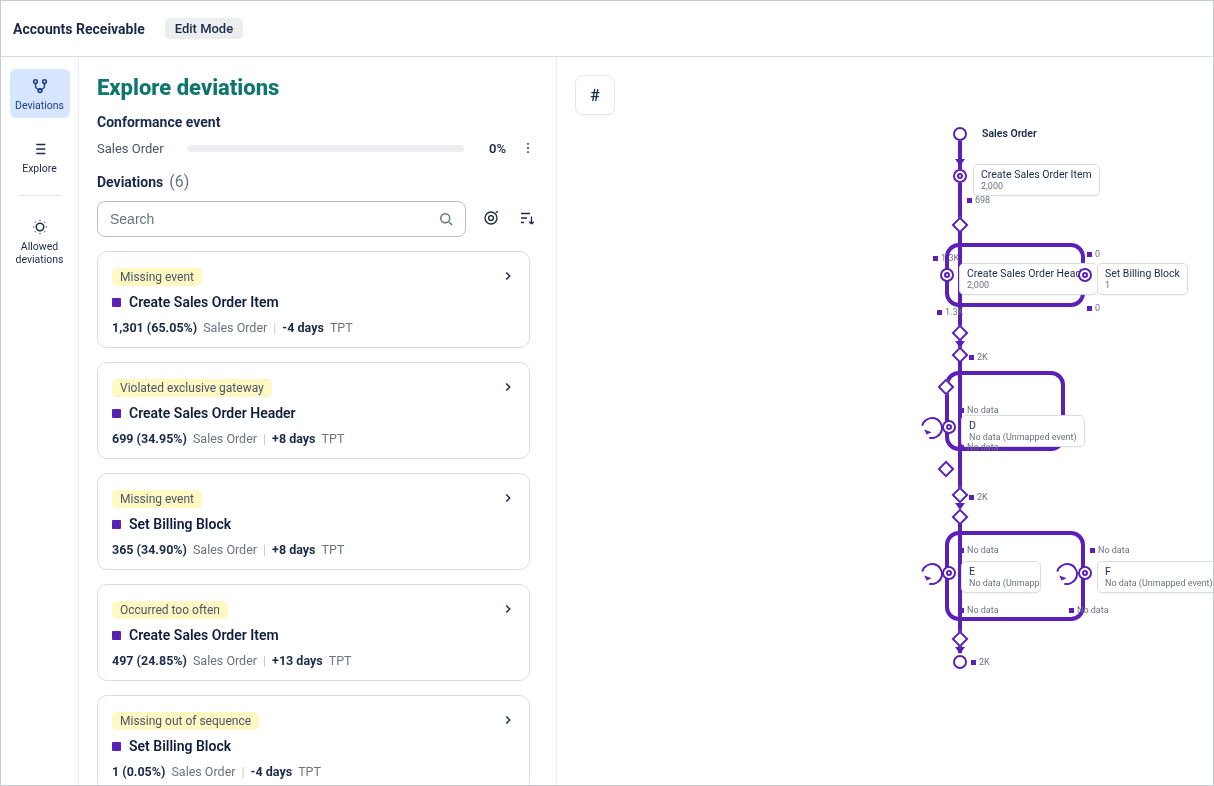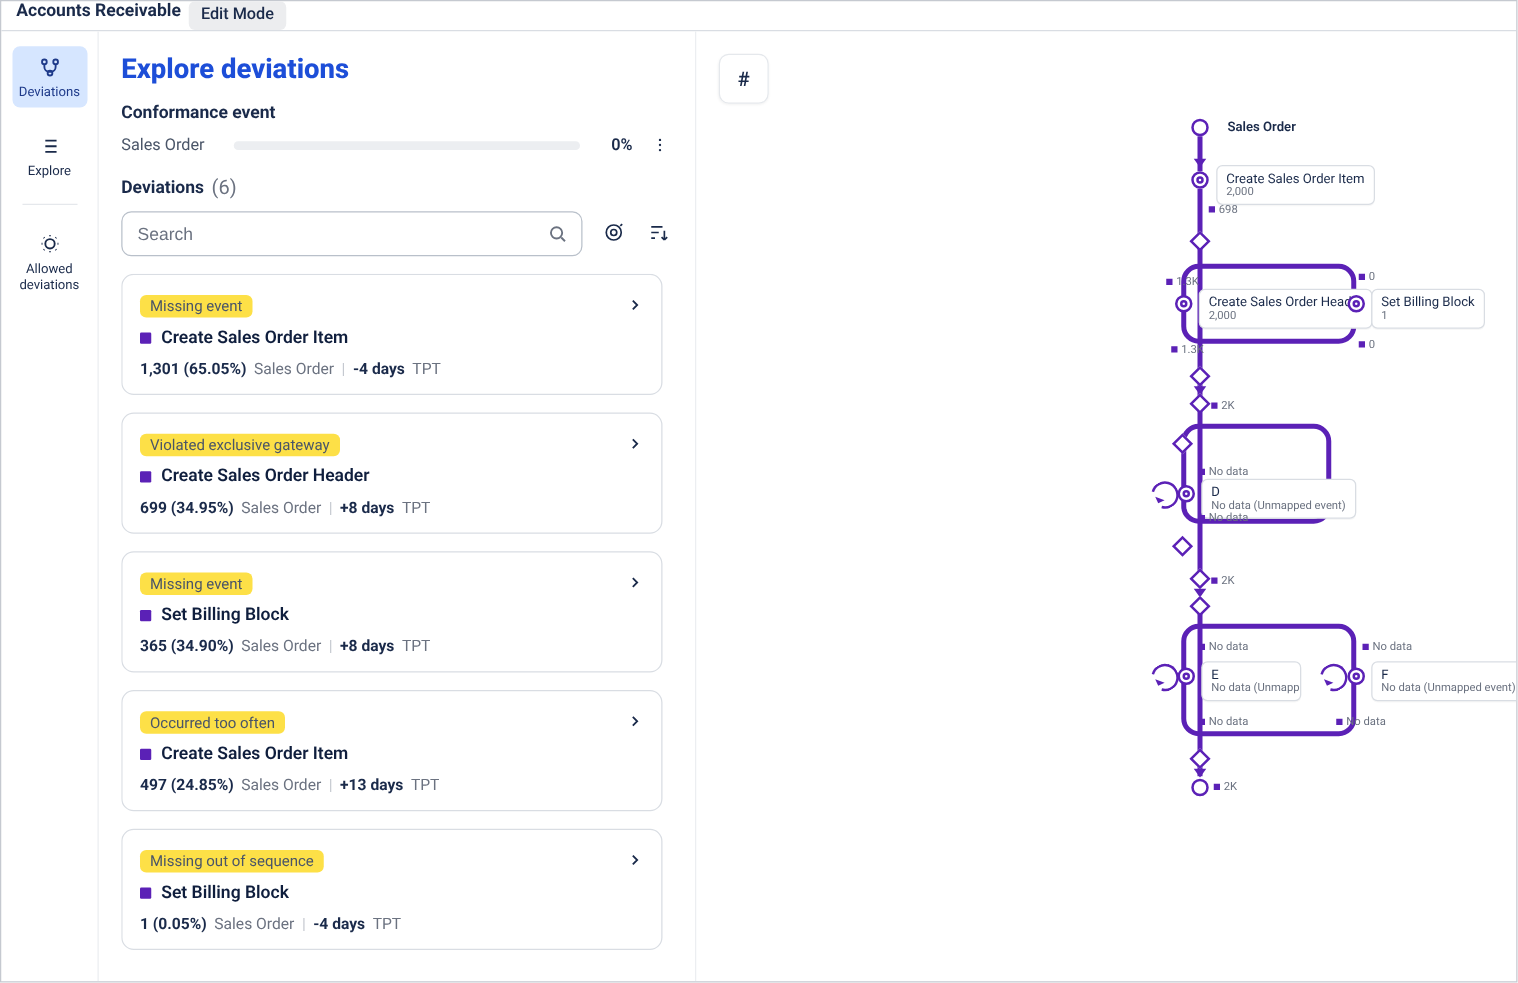--- a/index.html
+++ b/index.html
@@ -7,25 +7,26 @@
     font-family: -apple-system, BlinkMacSystemFont, "Segoe UI", Roboto, Arial, sans-serif;
     background: #fff;
     color: #1a2332;
     width: 1214px;
     height: 786px;
     border: 1px solid #c5c9d0;
     display: flex;
     flex-direction: column;
   }
   .topbar {
-    height: 24px;
+    height: 56px;
     display: flex;
+    align-items: center;
     padding: 0 12px;
     border-bottom: 1px solid #d9dde3;
-    gap: 6px;
+    gap: 20px;
   }
   .topbar-title { font-size: 14px; font-weight: 700; color: #1a2a4a; }
   .edit-mode {
     font-size: 13px; font-weight: 500; color: #1a2a4a;
     background: #ecedef; border-radius: 5px; padding: 3px 10px;
   }
   .main { flex: 1; display: flex; overflow: hidden; }
   .sidebar {
     width: 78px;
     border-right: 1px solid #eceef1;
@@ -41,21 +42,21 @@
   .sbtn.active { background: #d6e6ff; color: #1e3a8a; }
   .sbtn svg { display: block; }
   .divider { width: 44px; height: 1px; background: #e5e8ec; }
   .left-panel {
     width: 478px;
     border-right: 1px solid #eceef1;
     padding: 18px 18px 0 18px;
     display: flex; flex-direction: column;
     overflow: hidden;
   }
-  .panel-title { font-size: 22px; font-weight: 800; color: #1d4ed8; margin-bottom: 14px; }
+  .panel-title { font-size: 22px; font-weight: 800; color: #0f766e; margin-bottom: 14px; }
   .section-label { font-size: 14px; font-weight: 700; color: #1a2a4a; margin-bottom: 8px; }
   .conf-row {
     display: flex; align-items: center; gap: 12px;
     font-size: 13px; color: #4a5568;
     margin-bottom: 14px;
   }
   .conf-label { min-width: 78px; }
   .conf-bar {
     flex: 1; height: 7px; background: #eceef1; border-radius: 4px;
   }
@@ -90,21 +91,21 @@
   .card {
     border: 1px solid #d9dde3; border-radius: 10px;
     padding: 14px 14px 12px;
     margin-bottom: 14px;
     position: relative;
   }
   .card .arrow { position: absolute; right: 14px; top: 16px; color: #1a2a4a; cursor: pointer; }
   .tag {
     display: inline-block;
     font-size: 12px; color: #4a5568;
-    background: #fde047; border-radius: 5px;
+    background: #fef9c3; border-radius: 5px;
     padding: 2px 8px; margin-bottom: 8px;
   }
   .card-title { display: flex; align-items: center; gap: 8px; font-size: 14px; font-weight: 600; color: #0f1e3d; margin-bottom: 10px; }
   .sq { width: 9px; height: 9px; background: #5b21b6; border-radius: 1px; display: inline-block; }
   .card-meta { font-size: 12.5px; color: #6b7280; display: flex; gap: 6px; }
   .card-meta .bold { font-weight: 700; color: #1a2a4a; }
   .card-meta .sep { color: #c5c9d0; }
   .right-panel {
     flex: 1; padding: 18px 18px 0 18px;
     display: flex; flex-direction: column;

